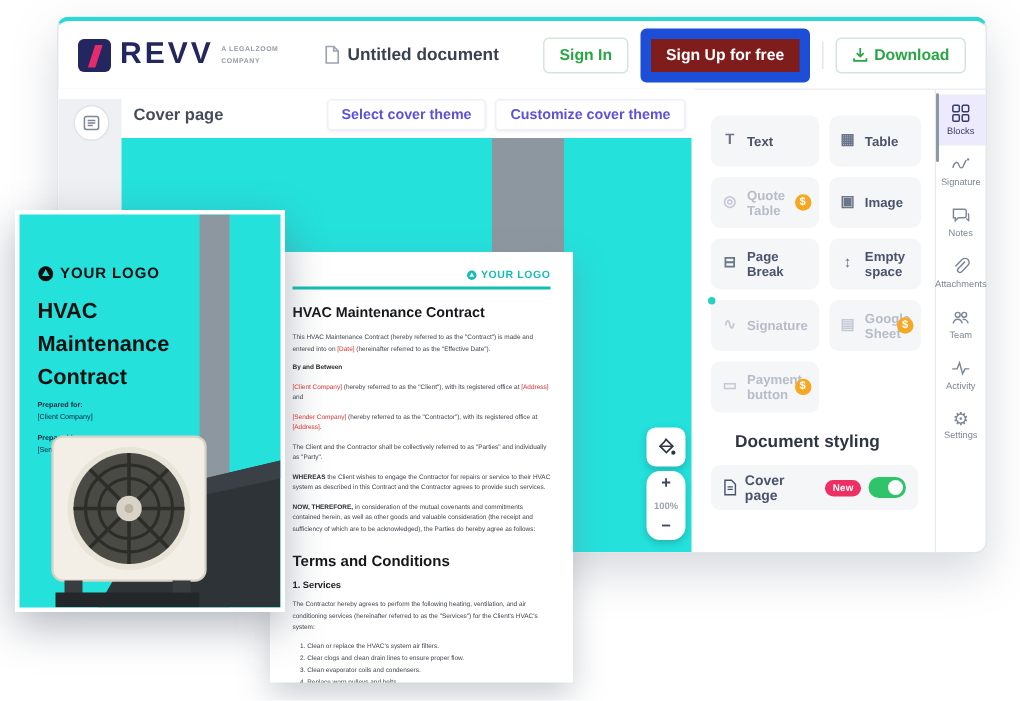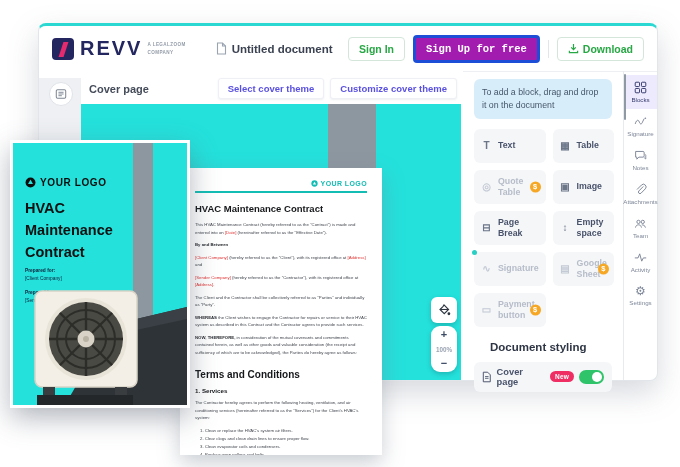--- a/index.html
+++ b/index.html
@@ -1,35 +1,35 @@
 <!DOCTYPE html>
 <html><head>
 <meta charset="utf-8">
 <style>
   html,body{margin:0;padding:0;}
   body{width:680px;height:467px;position:relative;overflow:hidden;background:#fff;
        font-family:"Liberation Sans",sans-serif;-webkit-font-smoothing:antialiased;}
   svg{display:block;}
 
   
-  .window{position:absolute;left:38px;top:23px;width:620px;height:358px;background:#fff;
+  .window{position:absolute;left:38px;top:11px;width:620px;height:358px;background:#fff;
     border:1px solid #e2e6ea;border-top:3px solid #2bd9d2;border-radius:8px;
     box-shadow:0 12px 30px rgba(110,120,135,.28);box-sizing:border-box;z-index:1;}
 
   
   .hdr{height:45px;display:flex;align-items:center;padding:0 13px;border-bottom:1px solid #edeff2;}
   .logo-mark{width:22px;height:22px;background:#23265f;border-radius:4px;position:relative;flex:0 0 auto;overflow:hidden;}
   .logo-mark::after{content:"";position:absolute;left:9px;top:4px;width:5px;height:15px;background:#e62a6e;transform:skewX(-18deg);}
   .brand{font-size:20px;font-weight:bold;color:#23265f;letter-spacing:2px;margin-left:6px;}
   .brand-sub{margin-left:5px;font-size:4.6px;line-height:1.6;color:#949ca9;font-weight:bold;letter-spacing:.4px;}
   .doc-title-group{margin-left:30px;display:flex;align-items:center;gap:5px;font-size:11.5px;font-weight:bold;color:#3a4150;}
   .hdr-actions{margin-left:auto;display:flex;align-items:center;gap:8px;}
   .btn{font-size:10.5px;font-weight:bold;padding:5px 10px;border-radius:4px;cursor:pointer;display:flex;align-items:center;gap:4px;}
   .btn-outline{border:1px solid #d4e6d9;color:#28a745;background:#fff;}
-  .btn-fill{border:3px solid #1d4ed8;background:#a21caf;color:#fff;font-family:Liberation Mono, monospace;}
+  .btn-fill{border:7px solid #1d4ed8;background:#7f1d1d;color:#fff;}
   .vdiv{width:1px;height:18px;background:#e2e6ea;}
 
   
   .body-row{position:absolute;left:0;right:0;top:45px;bottom:0;display:flex;}
   .editor{position:relative;flex:1;background:#fff;overflow:hidden;border-bottom-left-radius:8px;}
   .gutter{position:absolute;left:0;top:7px;bottom:0;width:42px;background:#eef0f3;}
   .gutter-btn{position:absolute;left:10px;top:11px;width:22px;height:22px;border-radius:50%;background:#fff;
     border:1px solid #dfe3e8;display:flex;align-items:center;justify-content:center;color:#7d8694;cursor:pointer;}
   .cover-label{position:absolute;left:50px;top:12px;font-size:11px;font-weight:bold;color:#454c59;}
   .theme-btns{position:absolute;right:6px;top:7px;display:flex;gap:6px;}
@@ -158,21 +158,20 @@
         </svg>
       </div>
       <div class="zoom-pill">
         <div class="zoom-btn">+</div>
         <div class="zoom-pct">100%</div>
         <div class="zoom-btn">−</div>
       </div>
     </div>
 
     <div class="panel">
-      <div class="hint">To add a block, drag and drop it on the document</div>
 
       <div class="grid">
         <div class="tile">
           <span class="ticon">T</span>
           <span>Text</span>
         </div>
         <div class="tile">
           <span class="ticon">▦</span>
           <span>Table</span>
         </div>

